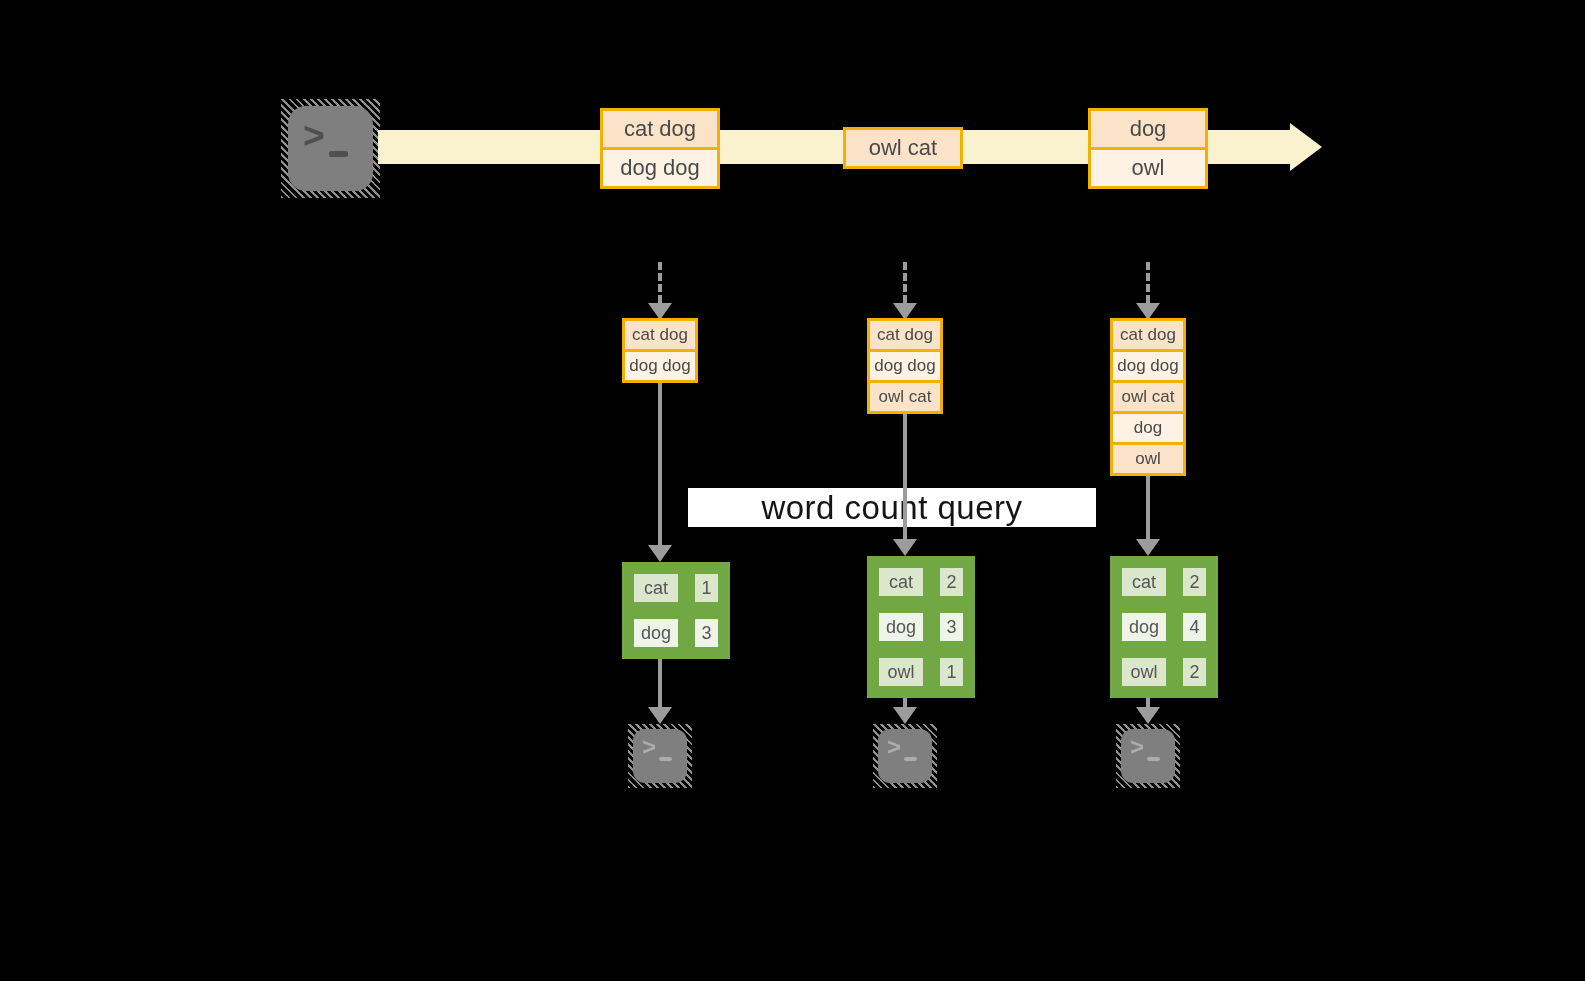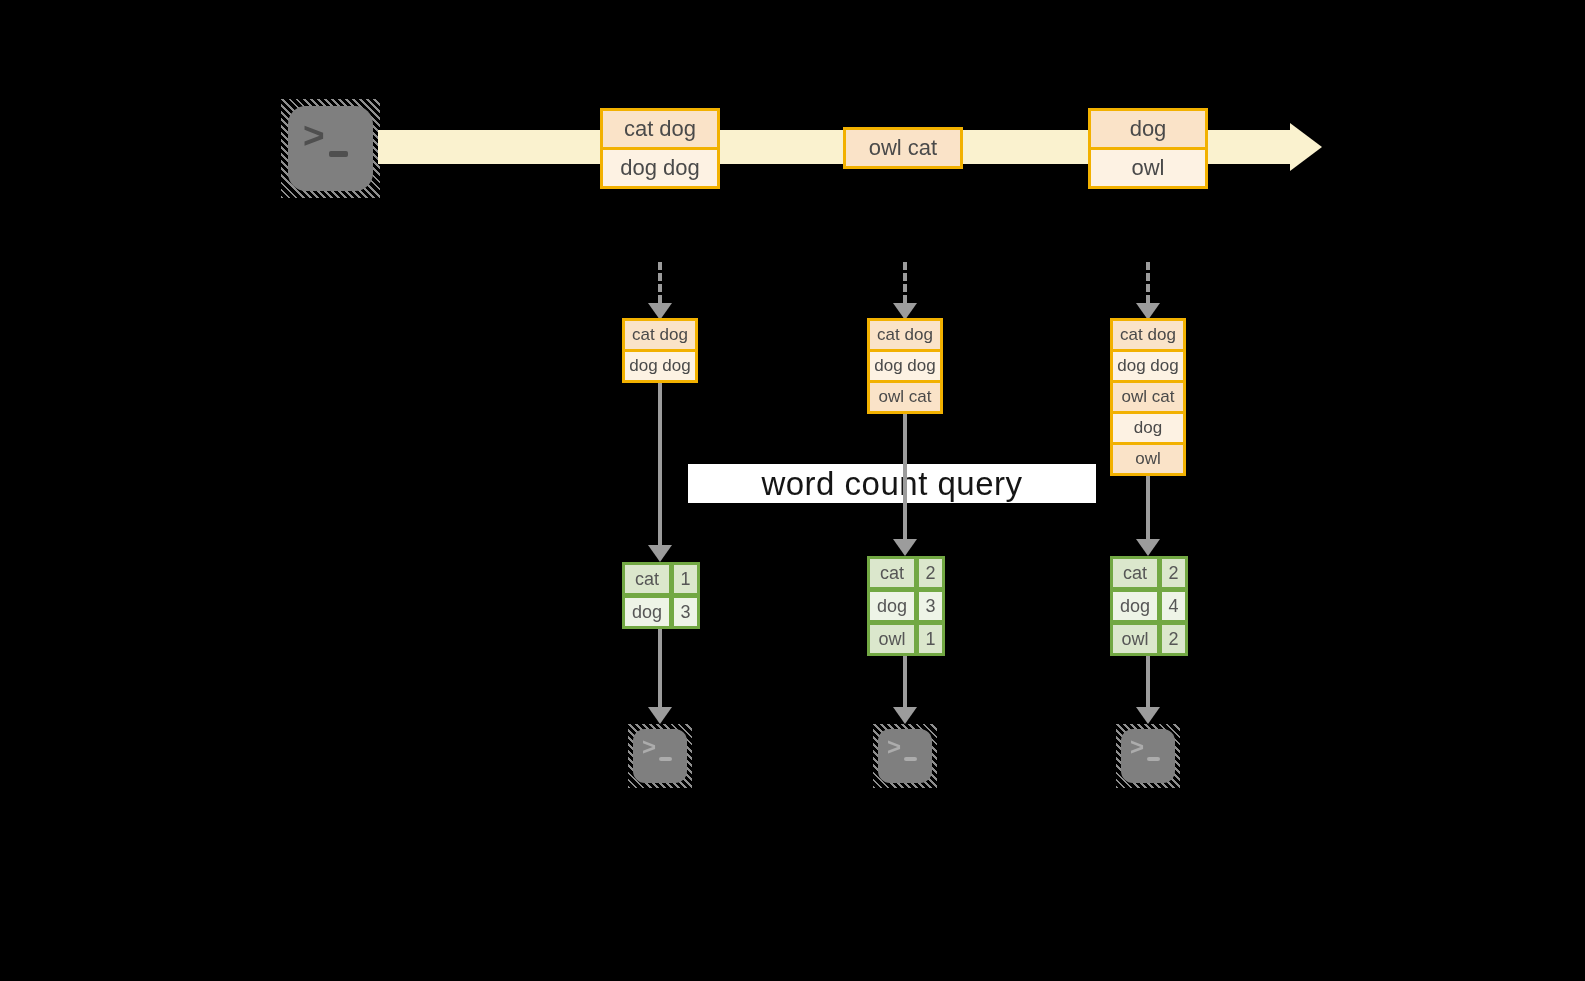--- a/index.html
+++ b/index.html
@@ -27,30 +27,30 @@
   
   .obox{position:absolute;background:#f2b100;padding:3px;display:flex;flex-direction:column;gap:3px;box-sizing:border-box;z-index:4;}
   .ocell{color:#4a4a4a;text-align:center;}
   .ocell:nth-child(odd){background:#fae3c8;}
   .ocell:nth-child(even){background:#fdf2e3;}
   .stream-box{width:120px;z-index:2;}
   .stream-box .ocell{height:36px;line-height:36px;font-size:22px;}
   .stack-box{width:76px;}
   .stack-box .ocell{height:28px;line-height:28px;font-size:17px;}
   
-  .gtable{position:absolute;background:#72a843;padding:3px;display:grid;grid-template-columns:44px 23px;gap:5px;z-index:4;}
+  .gtable{position:absolute;background:#72a843;padding:12px;display:grid;grid-template-columns:44px 23px;gap:17px;z-index:4;}
   .gcell{height:28px;line-height:28px;text-align:center;font-size:18px;color:#565656;background:#eef4e7;}
   .gcell:nth-child(4n+1),.gcell:nth-child(4n+2){background:#dbe7cc;}
   
   .arrow{position:absolute;width:24px;display:flex;flex-direction:column;align-items:center;z-index:3;}
   .arrow .shaft{width:4px;flex:1;background:#9c9c9c;}
   .arrow .head{width:0;height:0;border-left:12px solid transparent;border-right:12px solid transparent;border-top:17px solid #9c9c9c;}
   .arrow.dashed .shaft{background:none;border-left:4px dashed #9c9c9c;width:0;}
   
-  .query-band{position:absolute;left:688px;top:464px;width:408px;height:39px;background:#ffffff;z-index:2;
+  .query-band{position:absolute;left:688px;top:488px;width:408px;height:39px;background:#ffffff;z-index:2;
     display:flex;align-items:center;justify-content:center;}
   .query-band span{font-size:33px;font-weight:300;color:#151515;letter-spacing:.5px;}
 </style>
 </head>
 <body>
 
 <div class="canvas">
 
   <div class="band"></div>
   <div class="band-head"></div>

